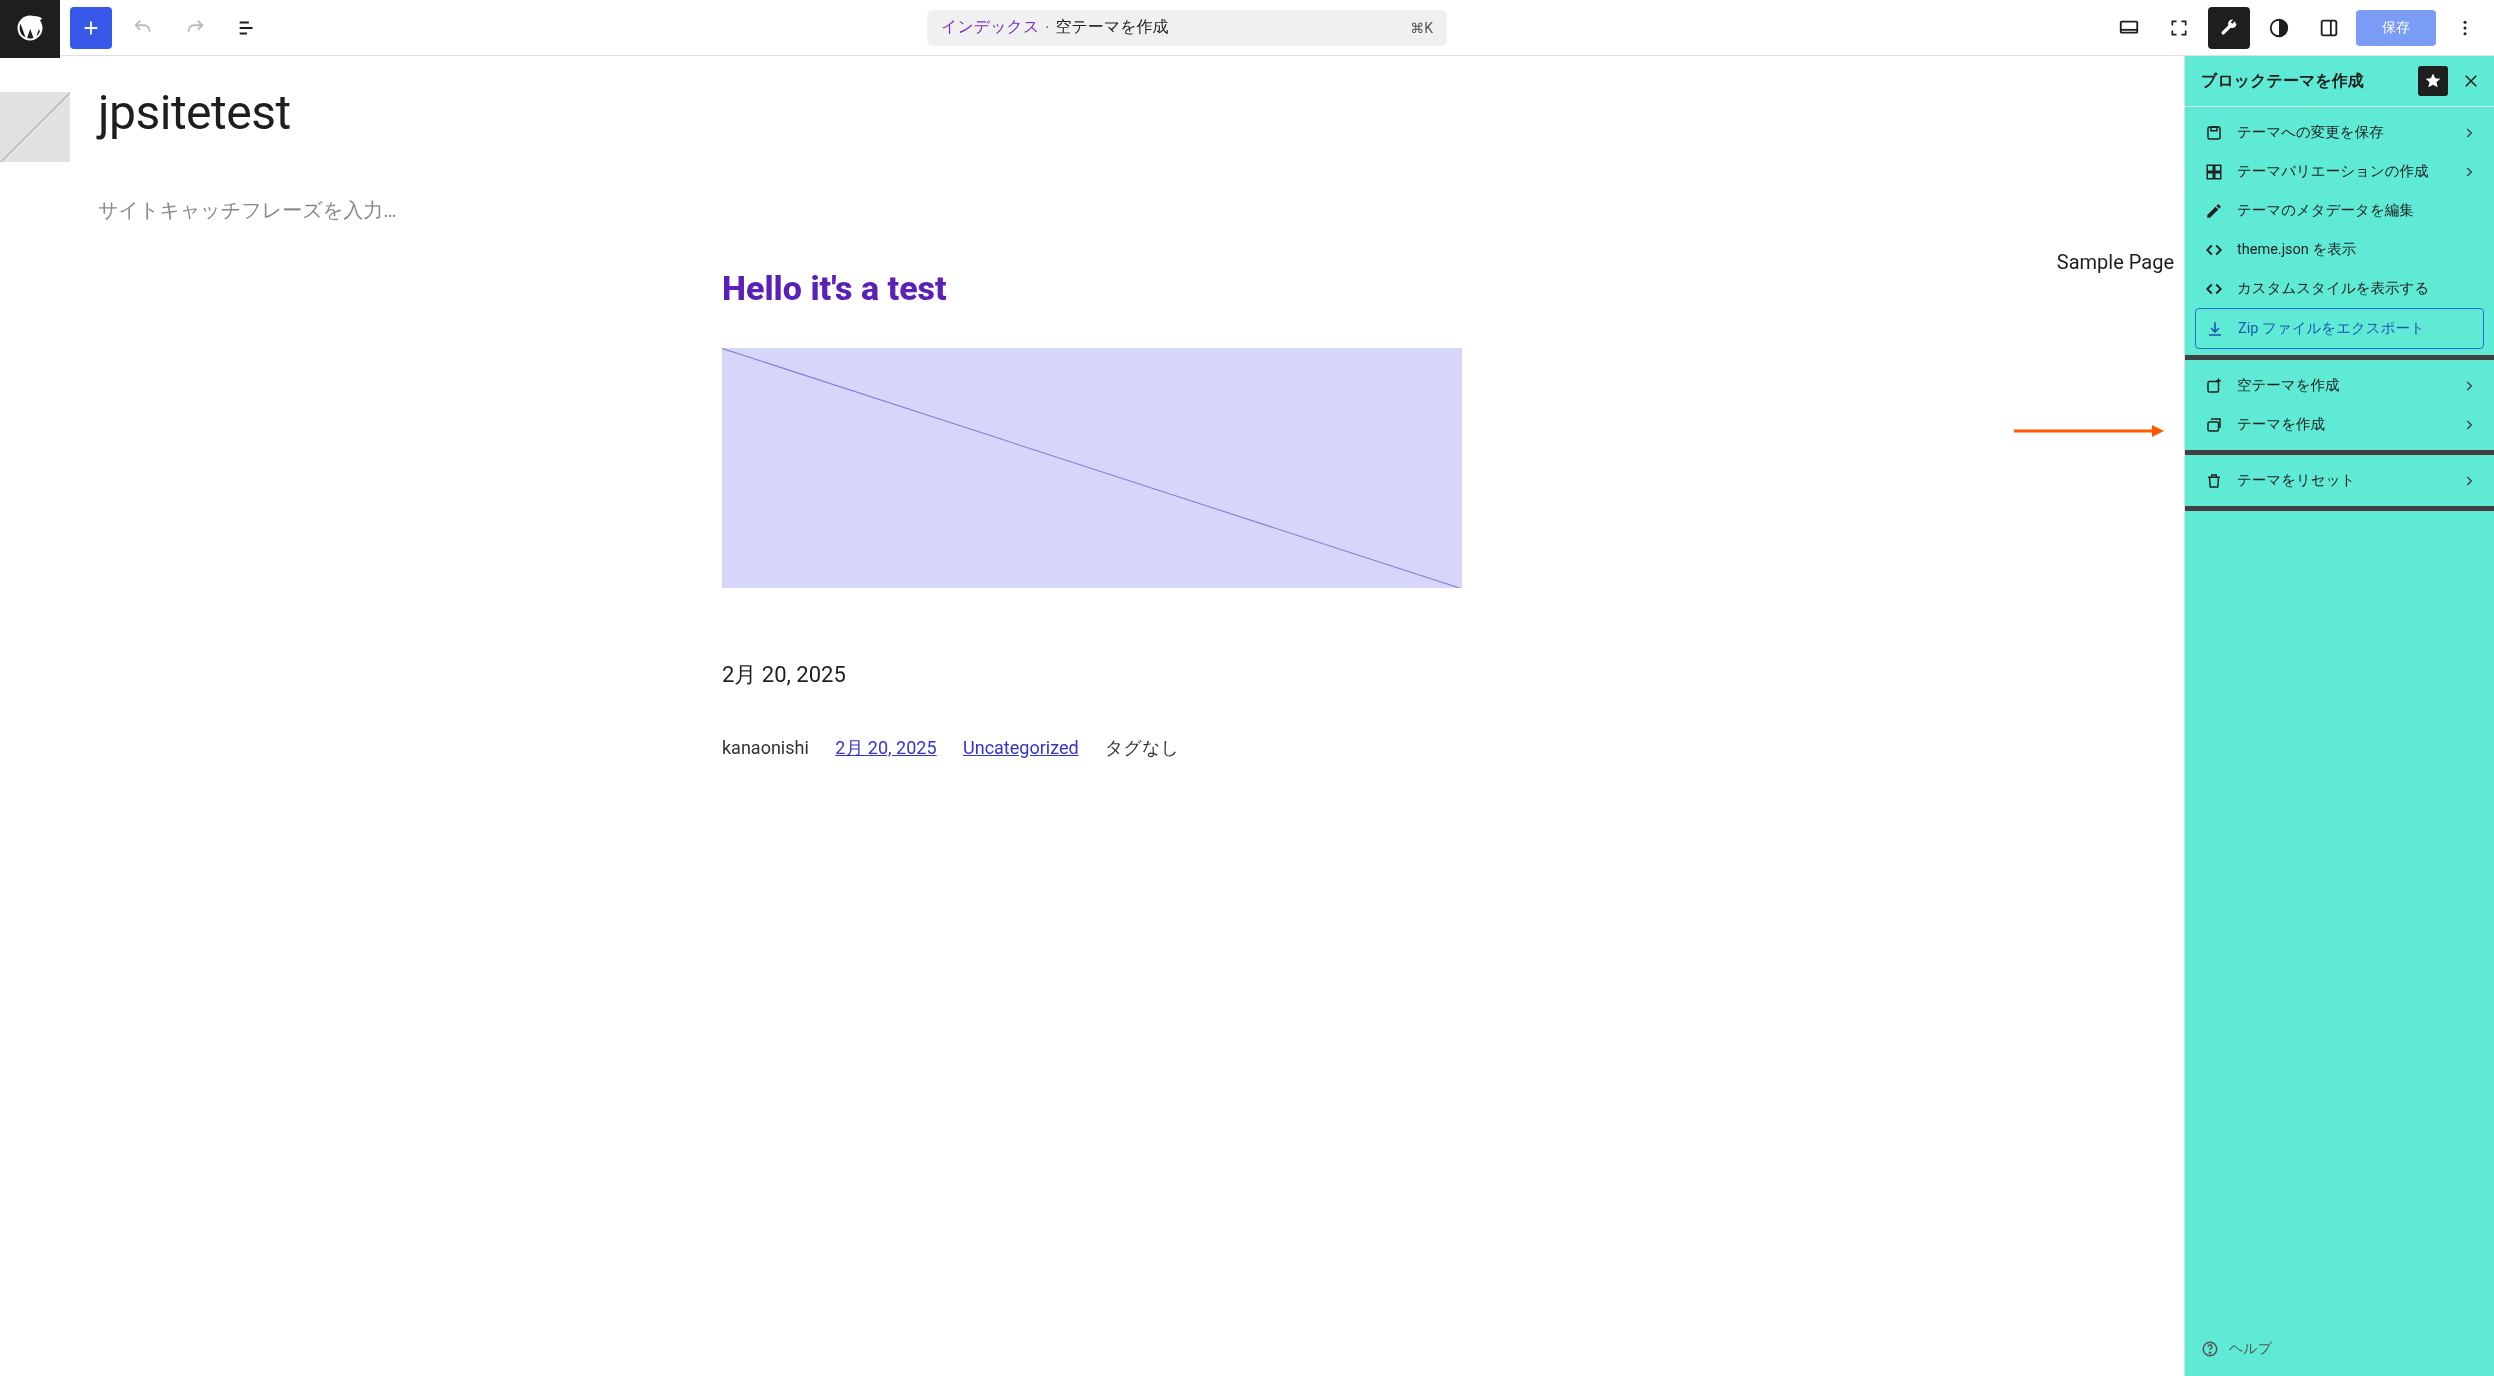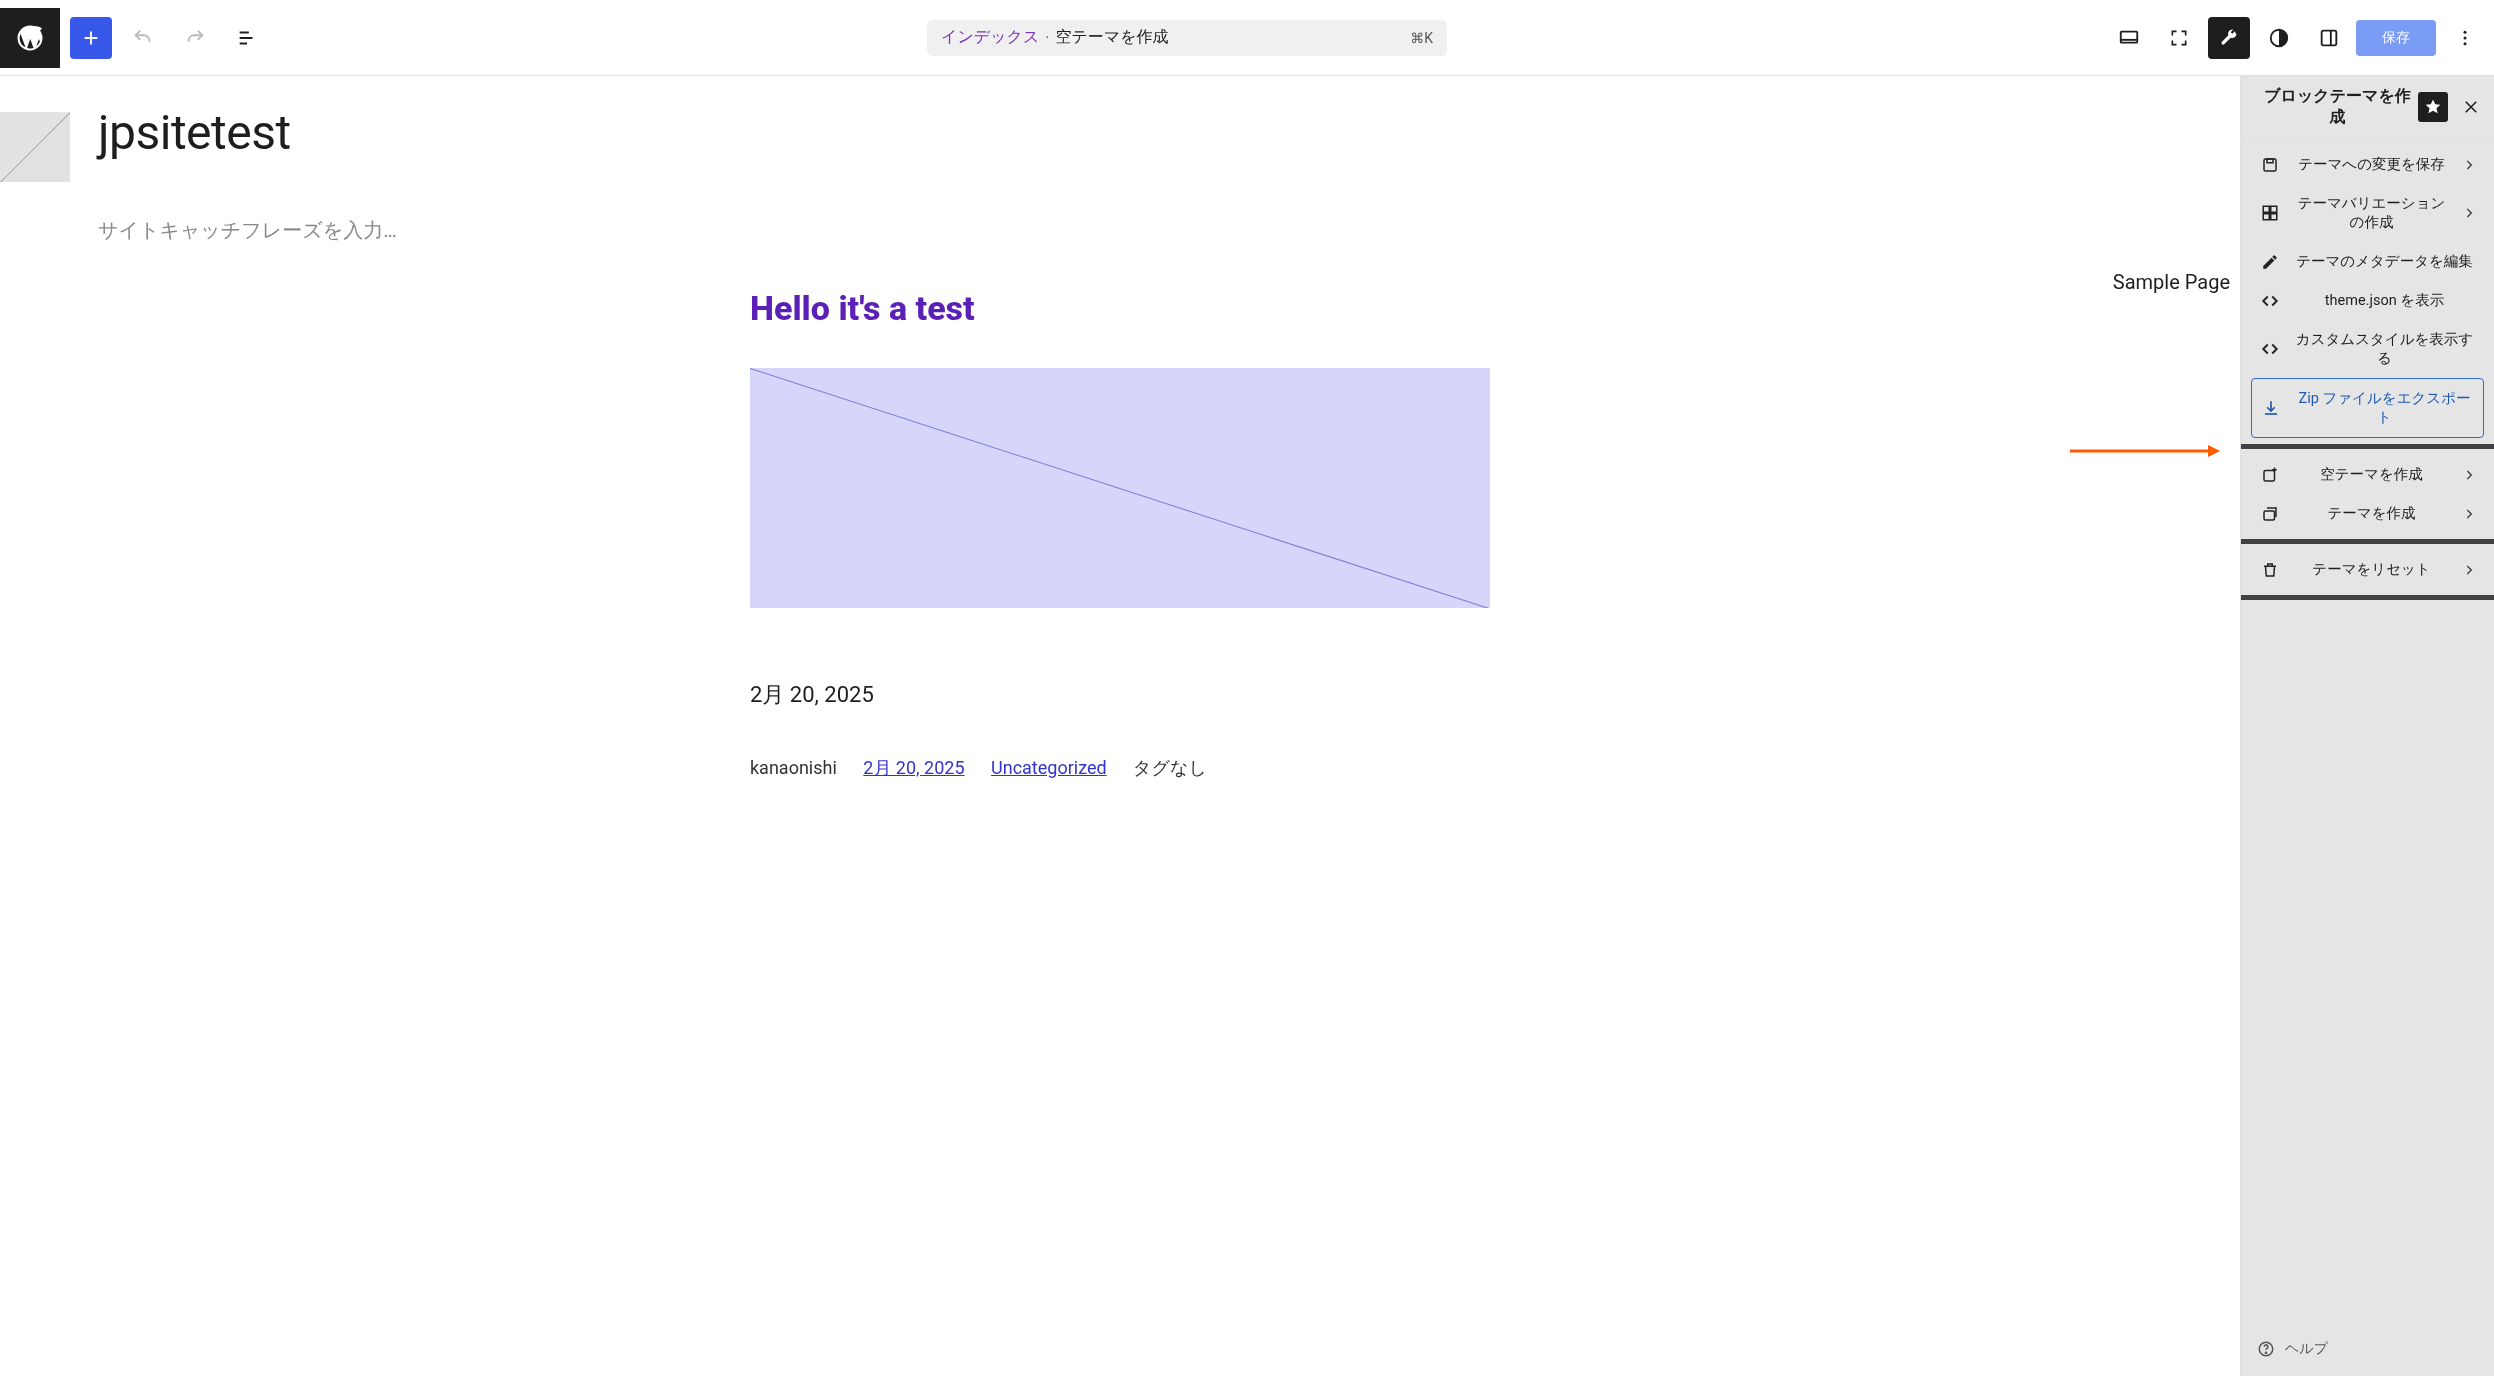--- a/index.html
+++ b/index.html
@@ -1,21 +1,21 @@
 <!DOCTYPE html>
 <html><head>
   <meta charset="utf-8">
   <style>
     * { box-sizing: border-box; margin: 0; padding: 0; }
     html, body { height: 100%; font-family: -apple-system, BlinkMacSystemFont, "Segoe UI", Roboto, "Helvetica Neue", Arial, sans-serif; color: #1e1e1e; }
     body { display: flex; flex-direction: column; overflow: hidden; }
 
     
     .topbar {
-      height: 76px;
+      height: 56px;
       display: flex;
       align-items: center;
       border-bottom: 1px solid #e0e0e0;
       background: #fff;
       position: relative;
       z-index: 10;
     }
     .topbar-left, .topbar-right { display: flex; align-items: center; }
     .topbar-left { flex: 0 0 auto; }
     .topbar-center { flex: 1 1 auto; display: flex; justify-content: center; }
@@ -49,22 +49,22 @@
     .save-btn {
       height:36px; border-radius:4px; background:#7a9cf5; color:#fff;
       display:inline-flex; align-items:center; padding:0 26px;
       font-size:14px;
     }
 
     
     .body-split { flex:1; display:flex; min-height:0; }
     .canvas-wrap { flex:1; overflow:auto; background:#fff; position:relative; }
     .sidebar {
-      width: 254px; border-left:1px solid #e0e0e0; background:#e5e5e5;
-      display:flex; flex-direction:column;text-align:center;
+      width: 310px; border-left:1px solid #e0e0e0; background:#5eead4;
+      display:flex; flex-direction:column;
     }
 
     
     .site-head { padding: 28px 0 0 0; display:flex; align-items:flex-start; }
     .site-logo-ph { width:70px; height:70px; background:#e2e2e2; position:relative; overflow:hidden; margin-top:8px; }
     .site-logo-ph::before { content:""; position:absolute; left:-10%; top:110%; width:260%; border-top:1px solid #aaa; transform-origin:left top; transform: rotate(-45deg); }
     .site-title-block { margin-left:28px; }
     .site-title { font-size:48px; font-weight:400; letter-spacing:-0.5px; }
     .site-tagline { color:#888; font-size:20px; margin-top: 56px; }
     .sample-page { position:absolute; top:154px; right:10px; font-size:20px;margin-top:40px; }

